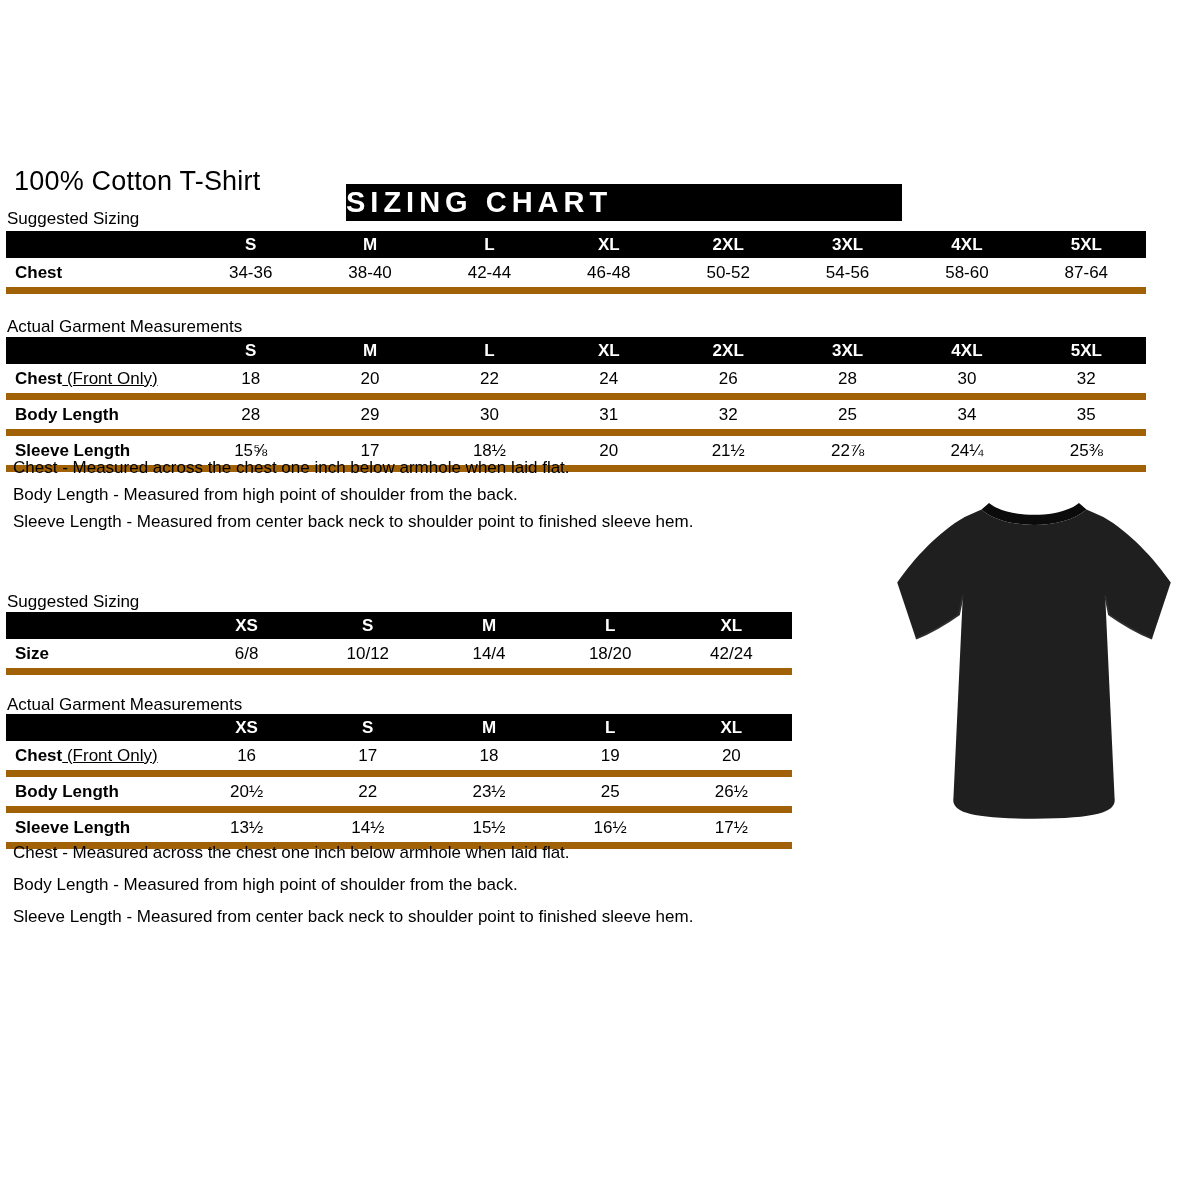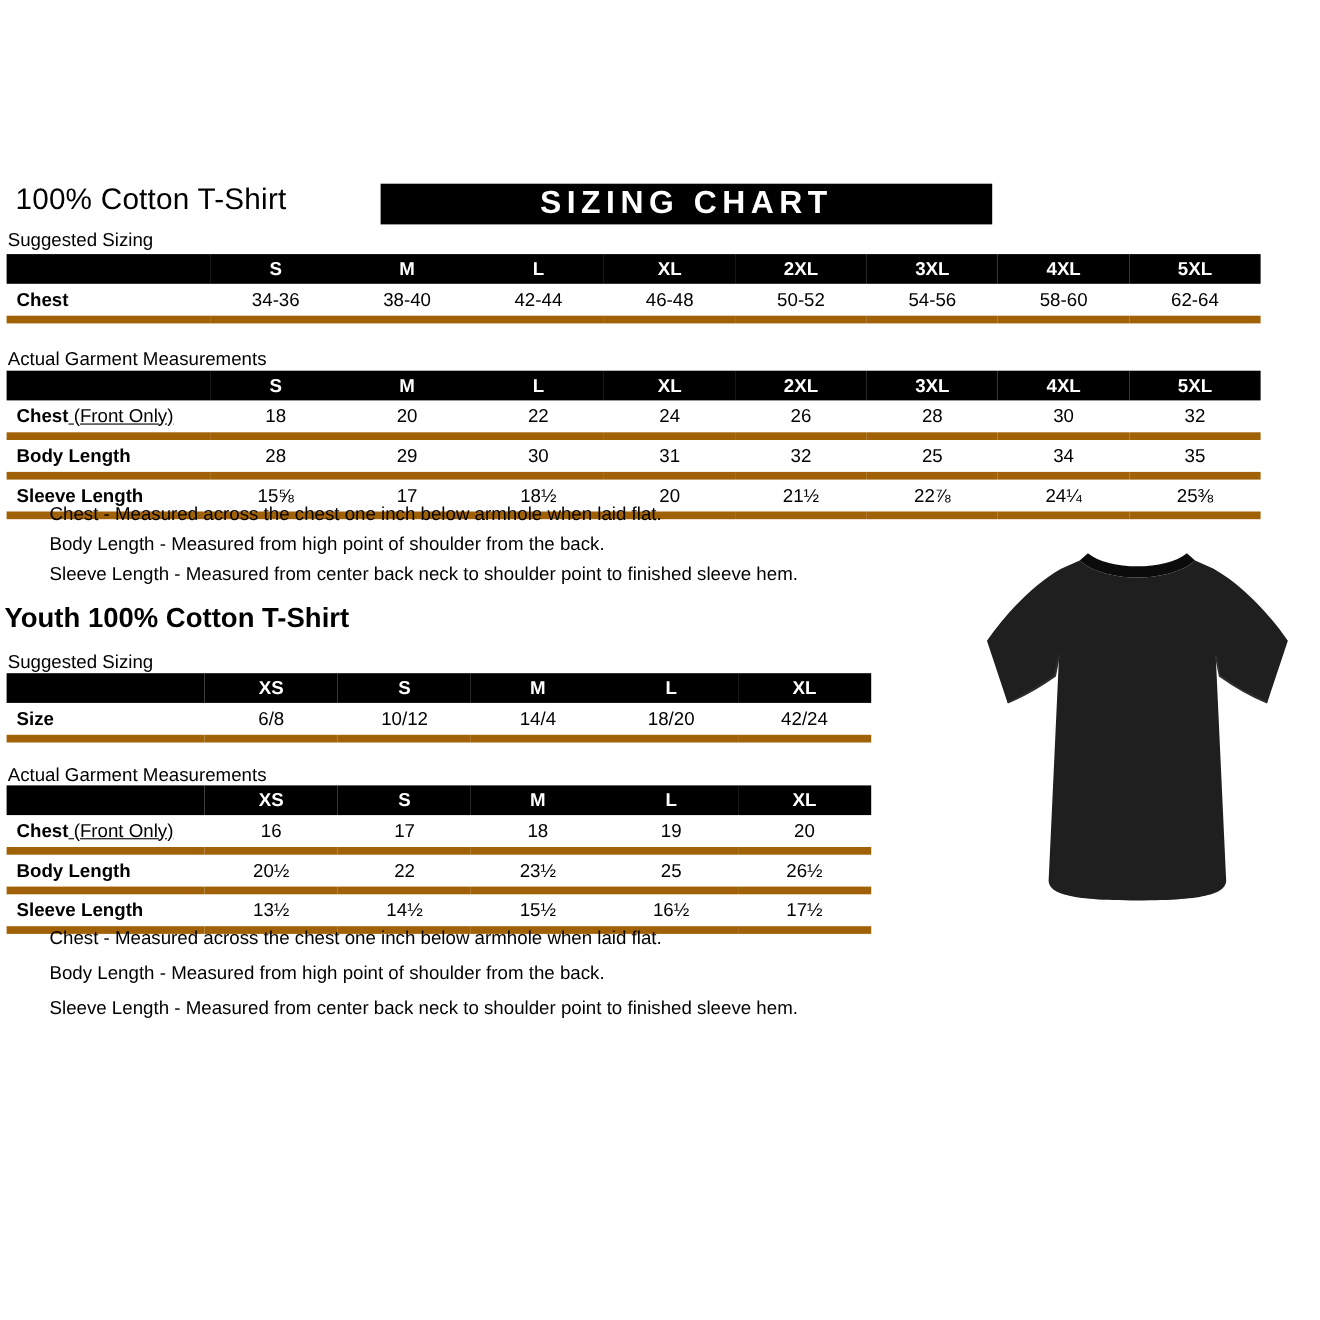--- a/index.html
+++ b/index.html
@@ -16,28 +16,28 @@
     position: absolute;
     left: 14px;
     top: 166px;
     font-size: 27px;
     font-weight: 400;
     letter-spacing: 0.2px;
   }
   .banner {
     position: absolute;
     left: 346px;
-    top: 167px;
+    top: 184px;
     width: 556px;
     height: 37px;
     background: #000;
     color: #fff;
     display: flex;
     align-items: center;
-    justify-content: center;
+    justify-content: flex-start;
     font-size: 29px;
     font-weight: 700;
     letter-spacing: 5px;
   }
   .section-label {
     position: absolute;
     left: 7px;
     font-size: 17px;
     font-weight: 400;
   }
@@ -69,21 +69,21 @@
     padding-left: 9px;
     font-weight: 700;
     white-space: nowrap;
   }
   td.rowlabel .suffix { font-weight: 400; text-decoration: underline; }
   .notes {
     position: absolute;
     left: 13px;
     font-size: 17px;
   }
-  .notes .note-line { margin-bottom: 7px; margin-left: 32px; }
+  .notes .note-line { margin-bottom: 7px; }
   .notes.notes-youth .note-line { margin-bottom: 12px; }
   .youth-title {
     position: absolute;
     left: 4px;
     top: 548px;
     font-size: 25px;
     font-weight: 700;
   }
   .tshirt {
     position: absolute;
@@ -134,21 +134,21 @@
     <tbody>
       <tr>
         <td class="rowlabel">Chest</td>
         <td>34-36</td>
         <td>38-40</td>
         <td>42-44</td>
         <td>46-48</td>
         <td>50-52</td>
         <td>54-56</td>
         <td>58-60</td>
-        <td>62-64</td>
+        <td>87-64</td>
       </tr>
     </tbody>
   </table>
 
   <div class="section-label" style="top:317px;">Actual Garment Measurements</div>
 
   <table class="tbl-adult" style="top:337px;">
     <colgroup>
         <col style="width:185px;">
         <col>
@@ -209,21 +209,20 @@
       </tr>
     </tbody>
   </table>
 
   <div class="notes notes-adult" style="top:458px;">
     <div class="note-line">Chest - Measured across the chest one inch below armhole when laid flat.</div>
     <div class="note-line">Body Length - Measured from high point of shoulder from the back.</div>
     <div class="note-line">Sleeve Length - Measured from center back neck to shoulder point to finished sleeve hem.</div>
   </div>
 
-  <div class="youth-title">Youth 100% Cotton T-Shirt</div>
 
   <div class="section-label" style="top:592px;">Suggested Sizing</div>
 
   <table class="tbl-youth" style="top:612px;">
     <colgroup>
         <col style="width:180px;">
         <col>
         <col>
         <col>
         <col>

